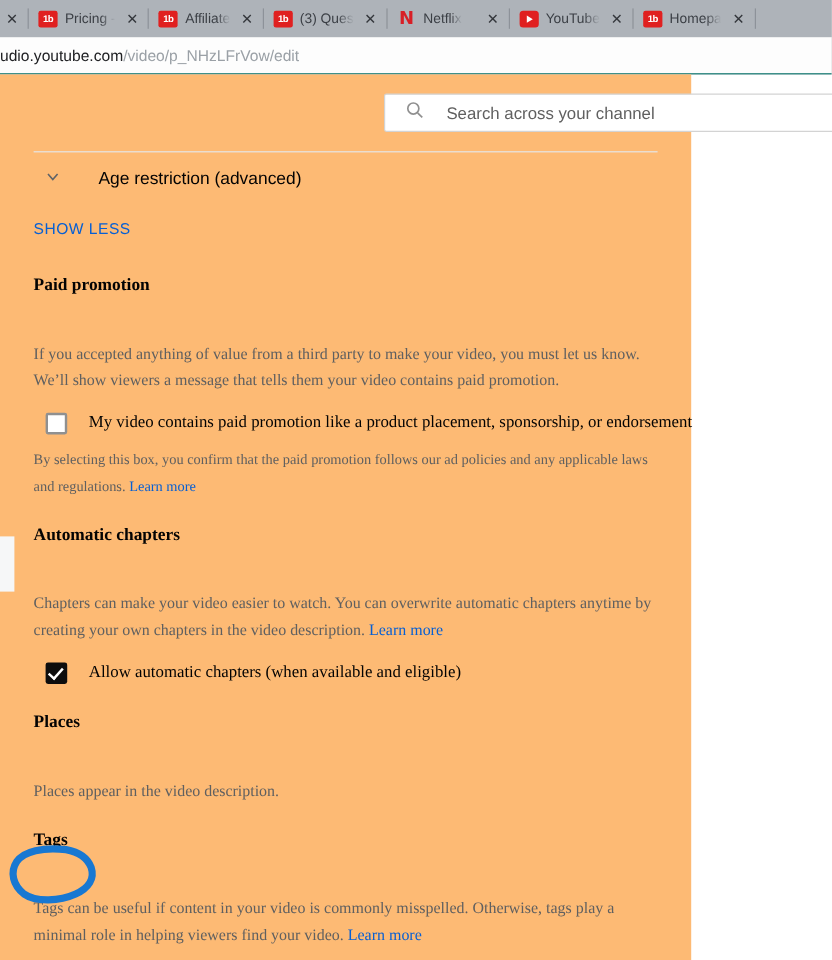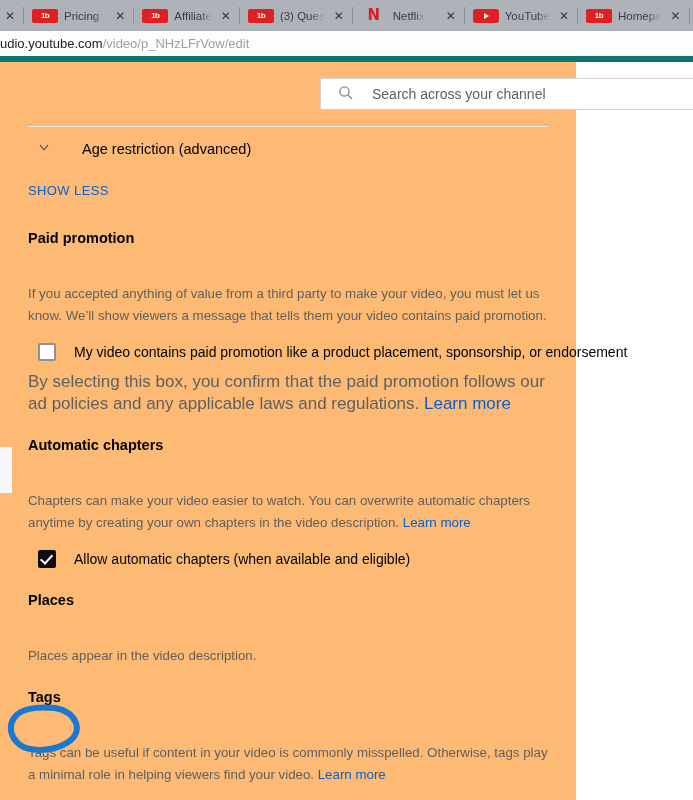--- a/index.html
+++ b/index.html
@@ -30,21 +30,21 @@
     padding: 0 5px 0 8px;
     flex: 0 0 auto;
     gap: 6px;
   }
   .tab-sep {
     width: 1px; height: 17px;
     background: #8d9299;
     flex: 0 0 auto;
   }
   .favicon {
-    width: 26px; height: 14px;
+    width: 16px; height: 14px;
     border-radius: 2px;
     flex: 0 0 auto;
     display: flex; align-items: center; justify-content: center;
     font-size: 8px; font-weight: bold; color: #fff;
     line-height: 1;
   }
   .favicon.fav-1b { background: #e02020; letter-spacing: -0.5px; }
   .favicon.fav-netflix {
     background: transparent; color: #d81f26;
     font-size: 15px; font-weight: bold;
@@ -85,21 +85,21 @@
     font-size: 12px; color: #33363b;
     line-height: 1;
     padding: 0 3px;
     font-family: "DejaVu Sans", sans-serif;
   }
   #urlbar {
     position: absolute; top: 31px; left: 0;
     width: 693px; height: 31px;
     background: #fdfdfd;
     display: flex; align-items: center;
-    border-bottom: 6px solid #0f766e;
+    border-bottom: 1px solid #0f766e;
   }
   #urlbar-text {
     font-size: 13px;
     color: #9aa0a6;
     padding-left: 0px;
     white-space: nowrap;
   }
   #urlbar-text .host { color: #202124; }
 
   
@@ -162,21 +162,21 @@
 
   .link-button {
     color: #065fd4;
     font-size: 13px;
     letter-spacing: 0.4px;
     padding: 12px 0 16px 0;
     display: inline-block;
     text-transform: uppercase;
   }
 
-  .section { padding-top: 16px; }
+  .section { padding-top: 16px; font-family: Liberation Serif, serif; }
   .section-title {
     font-size: 14.5px;
     font-weight: bold;
     color: #030303;
     margin-bottom: 11px;
   }
   .section-desc {
     font-size: 13.3px;
     color: #606060;
     line-height: 22px;
@@ -215,21 +215,21 @@
     border-width: 0 2px 2px 0;
     transform: rotate(42deg);
   }
   .checkbox-label {
     font-size: 14px;
     color: #030303;
     white-space: nowrap;
   }
 
   .fineprint {
-    font-size: 17px;
+    font-size: 12px;
     color: #606060;
     line-height: 22px;
     margin-top: 10px;
     max-width: 620px;
   }
 
   
   #scroll-hint {
     position: absolute;
     left: 0; top: 385px;

